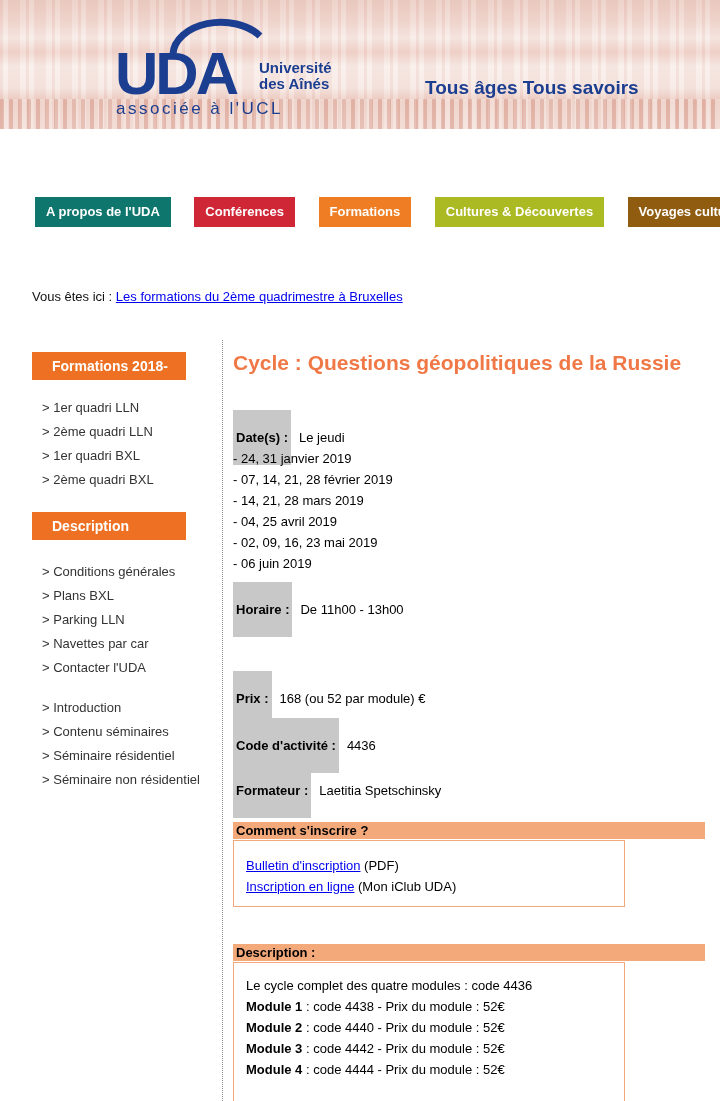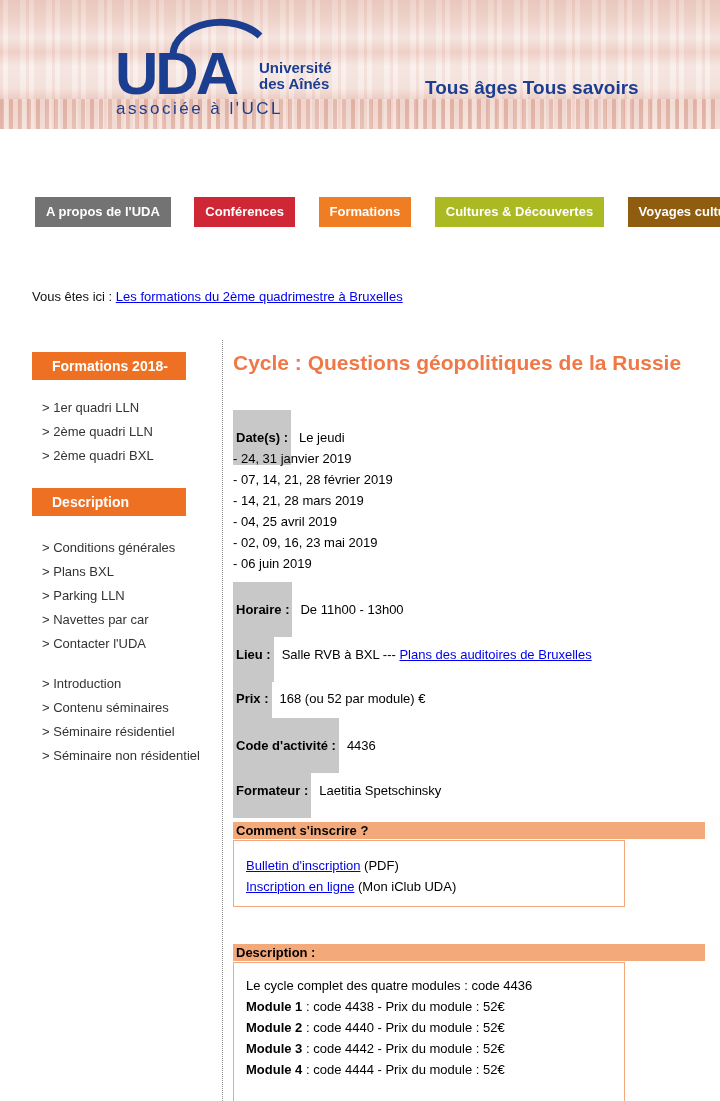--- a/index.html
+++ b/index.html
@@ -80,35 +80,36 @@
     <div class="logo-main">UDA</div>
     <div class="logo-sub">
       <div>Université</div>
       <div>des Aînés</div>
     </div>
     <div class="logo-base">associée à l'UCL</div>
     <div class="tagline">Tous âges Tous savoirs</div>
   </div>
 
   <div class="nav">
-    <a href="#" style="background-color: #737373;">A propos de l'UDA</a>
+    <a href="#" style="background-color: #0f766e;">A propos de l'UDA</a>
     <a href="#" style="background-color: rgb(208, 39, 55);">Conférences</a>
     <a href="#" style="background-color: rgb(238, 125, 35);">Formations</a>
     <a href="#" style="background-color: rgb(171, 185, 34);">Cultures &amp; Découvertes</a>
     <a href="#" style="background-color: rgb(143, 92, 16);">Voyages culturels</a>
     
   </div>
 
   <div class="breadcrumb"><span>Vous êtes ici : </span><a href="#" class="blue">Les formations du 2ème quadrimestre à Bruxelles</a></div>
 
   <div class="sidebar">
     <div class="sb-head">Formations 2018-2019</div>
     <ul>
       <li><span class="mk">&gt; </span><a href="#">1er quadri LLN</a></li>
       <li><span class="mk">&gt; </span><a href="#">2ème quadri LLN</a></li>
+      <li><span class="mk">&gt; </span><a href="#">1er quadri BXL</a></li>
       <li><span class="mk">&gt; </span><a href="#">2ème quadri BXL</a></li>
     </ul>
     <div class="sb-head sb-gap2">Description pratiques</div>
     <ul class="tight2">
       <li><span class="mk">&gt; </span><a href="#">Conditions générales</a></li>
       <li><span class="mk">&gt; </span><a href="#">Plans BXL</a></li>
       <li><span class="mk">&gt; </span><a href="#">Parking LLN</a></li>
       <li><span class="mk">&gt; </span><a href="#">Navettes par car</a></li>
       <li><span class="mk">&gt; </span><a href="#">Contacter l'UDA</a></li>
     </ul>
@@ -130,21 +131,20 @@
       <div>- 24, 31 janvier 2019</div>
       <div>- 07, 14, 21, 28 février 2019</div>
       <div>- 14, 21, 28 mars 2019</div>
       <div>- 04, 25 avril 2019</div>
       <div>- 02, 09, 16, 23 mai 2019</div>
       <div>- 06 juin 2019</div>
     </div>
 
     <div class="row" style="top:256px"><span class="lbl">Horaire :</span><span class="val">De 11h00 - 13h00</span></div>
 
-    <div class="row" style="top:301px"><span class="lbl">Lieu :</span><span class="val">Salle RVB à BXL --- </span><a href="#" class="blue">Plans des auditoires de Bruxelles</a></div>
 
     <div class="row" style="top:345px"><span class="lbl">Prix :</span><span class="val">168 (ou 52 par module) €</span></div>
 
     <div class="row" style="top:392px"><span class="lbl">Code d'activité :</span><span class="val">4436</span></div>
 
     <div class="row" style="top:437px"><span class="lbl">Formateur :</span><span class="val">Laetitia Spetschinsky</span></div>
 
     <div class="sec-bar" style="top:477px">Comment s'inscrire ?</div>
     <div class="sec-box box-inscr">
       <div><a href="#" class="blue">Bulletin d'inscription</a><span> (PDF)</span></div>

